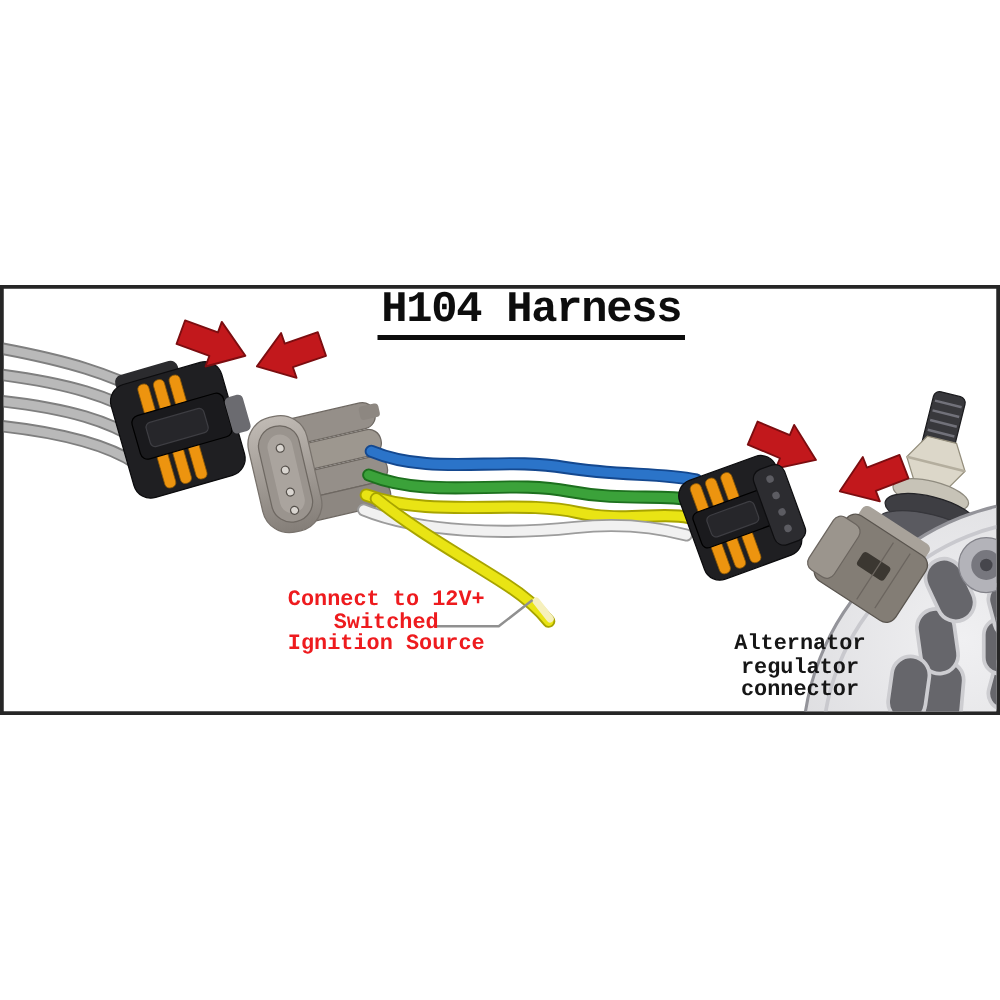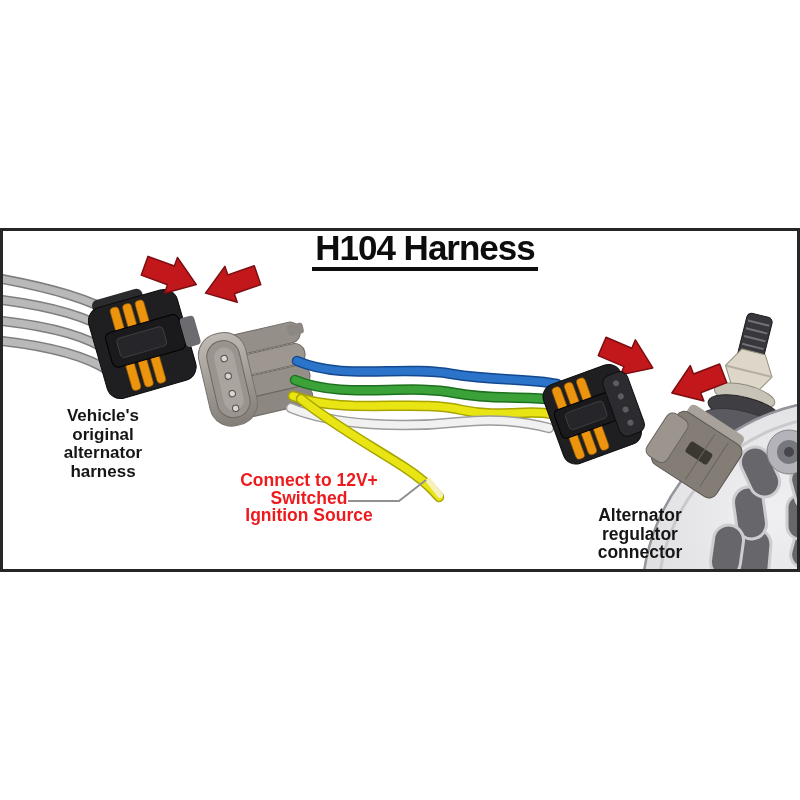--- a/index.html
+++ b/index.html
@@ -1,17 +1,17 @@
 <!DOCTYPE html>
 <html><head>
 <meta charset="utf-8">
 <style>
   html,body{margin:0;padding:0;background:#ffffff;}
   .page{position:relative;width:800px;height:800px;background:#ffffff;overflow:hidden;
-        font-family:Liberation Sans, sans-serif;}
+        font-family:Liberation Mono, monospace;}
   .frame{position:absolute;left:0;top:228px;width:800px;height:344px;box-sizing:border-box;
          border:3px solid #262626;background:#ffffff;overflow:hidden;}
   .art{position:absolute;left:-3px;top:-231px;width:800px;height:800px;display:block;}
   .title{position:absolute;left:275px;top:229px;width:300px;text-align:center;
          font-size:35px;font-weight:bold;letter-spacing:-1px;color:#0d0d0d;line-height:38px;}
   .title span{border-bottom:4px solid #0d0d0d;padding:0 3px 0 3px;}
   .lbl{position:absolute;font-weight:bold;text-align:center;white-space:pre-line;color:#161616;}
   .lbl-vehicle{left:23px;top:407px;width:160px;font-size:17px;line-height:18.5px;}
   .lbl-ignition{left:226px;top:472px;width:166px;font-size:17.5px;line-height:17.5px;color:#ee1b1e;text-align:center;}
   .lbl-alternator{left:570px;top:506px;width:140px;font-size:17.5px;line-height:18.5px;}
@@ -151,24 +151,20 @@
       </g>
 
       <polyline points="348,501 399,501 426,480" fill="none" stroke="#909090" stroke-width="2"></polyline>
     </svg>
   </div>
 
   <div class="title">
     <span>H104 Harness</span>
   </div>
 
-  <div class="lbl lbl-vehicle">Vehicle's
-original
-alternator
-harness</div>
   <div class="lbl lbl-ignition">Connect to 12V+
 Switched
 Ignition Source</div>
   <div class="lbl lbl-alternator">Alternator
 regulator
 connector</div>
 
 </div>
 
 </body></html>

